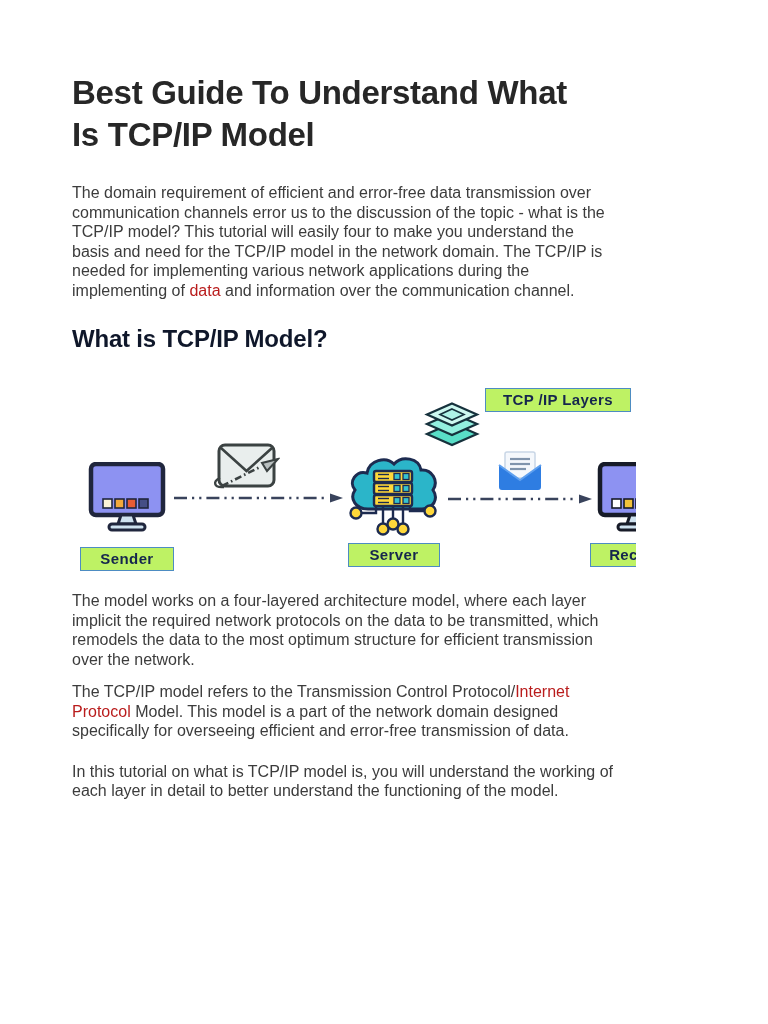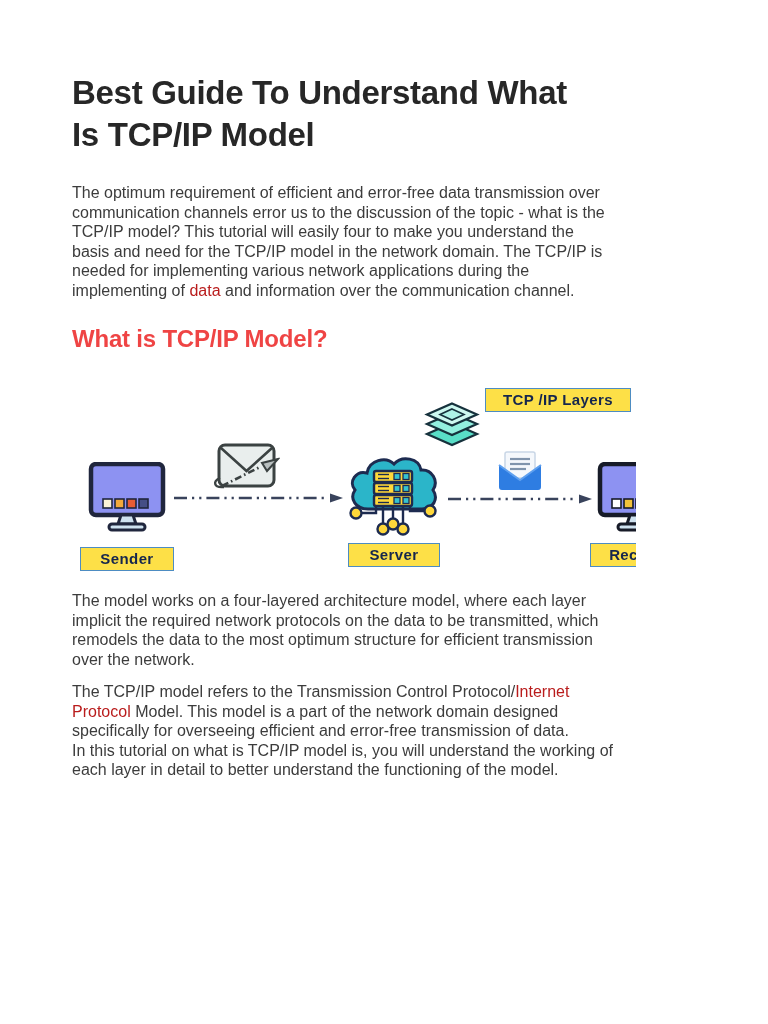--- a/index.html
+++ b/index.html
@@ -1,35 +1,35 @@
 <!DOCTYPE html>
 <html><head>
 <meta charset="utf-8">
 <style>
   html,body { margin:0; padding:0; background:#ffffff; }
   body { width:768px; height:1024px; font-family:"Liberation Sans", sans-serif; }
   .page { position:relative; width:636px; height:1024px; overflow:hidden; background:#ffffff; box-sizing:border-box; padding-top:72px; }
 
   h1.doc-title { margin:0 0 0 72px; width:660px; font-size:33px; line-height:42px; font-weight:700; color:#272727; letter-spacing:-0.3px; }
-  h2.section-heading { margin:25px 8px 0 72px; font-size:24px; line-height:28px; font-weight:700; color:#ef4444; letter-spacing:-0.2px; }
+  h2.section-heading { margin:25px 8px 0 72px; font-size:24px; line-height:28px; font-weight:700; color:#0f172a; letter-spacing:-0.2px; }
 
   .para { margin-left:72px; width:660px; font-size:16px; line-height:19.5px; color:#3c3c3c; }
   .para .tl { white-space:nowrap; }
   .p1 { margin-top:27px; }
   .p2 { margin-top:13px; }
   .p3 { margin-top:21px; }
-  .p4 { }
+  .p4 { margin-top:21px; }
   .link { color:#b91c1c; }
 
   .diagram { position:relative; margin:31px 0 0 72px; width:660px; height:186px; }
   .diagram .abs { position:absolute; }
 
   .label-box {
     position:absolute; height:24px; box-sizing:border-box;
-    background:#fde047; border:1px solid #4d8cc2;
+    background:#bef264; border:1px solid #4d8cc2;
     color:#15264d; font-size:15px; font-weight:700; letter-spacing:0.4px;
     text-align:center; line-height:22px;
   }
   .tcp-box { left:413px; top:4px; width:146px; }
   .sender-box { left:8px; top:163px; width:94px; }
   .server-box { left:276px; top:159px; width:92px; }
   .receiver-box { left:518px; top:159px; width:104px; }
 
   svg { display:block; }
 </style>
@@ -37,21 +37,21 @@
 <body>
 
 <div class="page">
 
   <h1 class="doc-title">
       <div class="tl"><span>Best Guide To Understand What</span></div>
       <div class="tl"><span>Is TCP/IP Model</span></div>
     </h1>
 
   <div class="para p1">
-      <div class="tl"><span>The optimum requirement of efficient and error-free data transmission over</span></div>
+      <div class="tl"><span>The domain requirement of efficient and error-free data transmission over</span></div>
       <div class="tl"><span>communication channels error us to the discussion of the topic - what is the</span></div>
       <div class="tl"><span>TCP/IP model? This tutorial will easily four to make you understand the</span></div>
       <div class="tl"><span>basis and need for the TCP/IP model in the network domain. The TCP/IP is</span></div>
       <div class="tl"><span>needed for implementing various network applications during the</span></div>
       <div class="tl"><span>implementing of </span><span class="link">data</span><span> and information over the communication channel.</span></div>
     </div>
 
   <h2 class="section-heading">What is TCP/IP Model?</h2>
 
   <div class="diagram">

